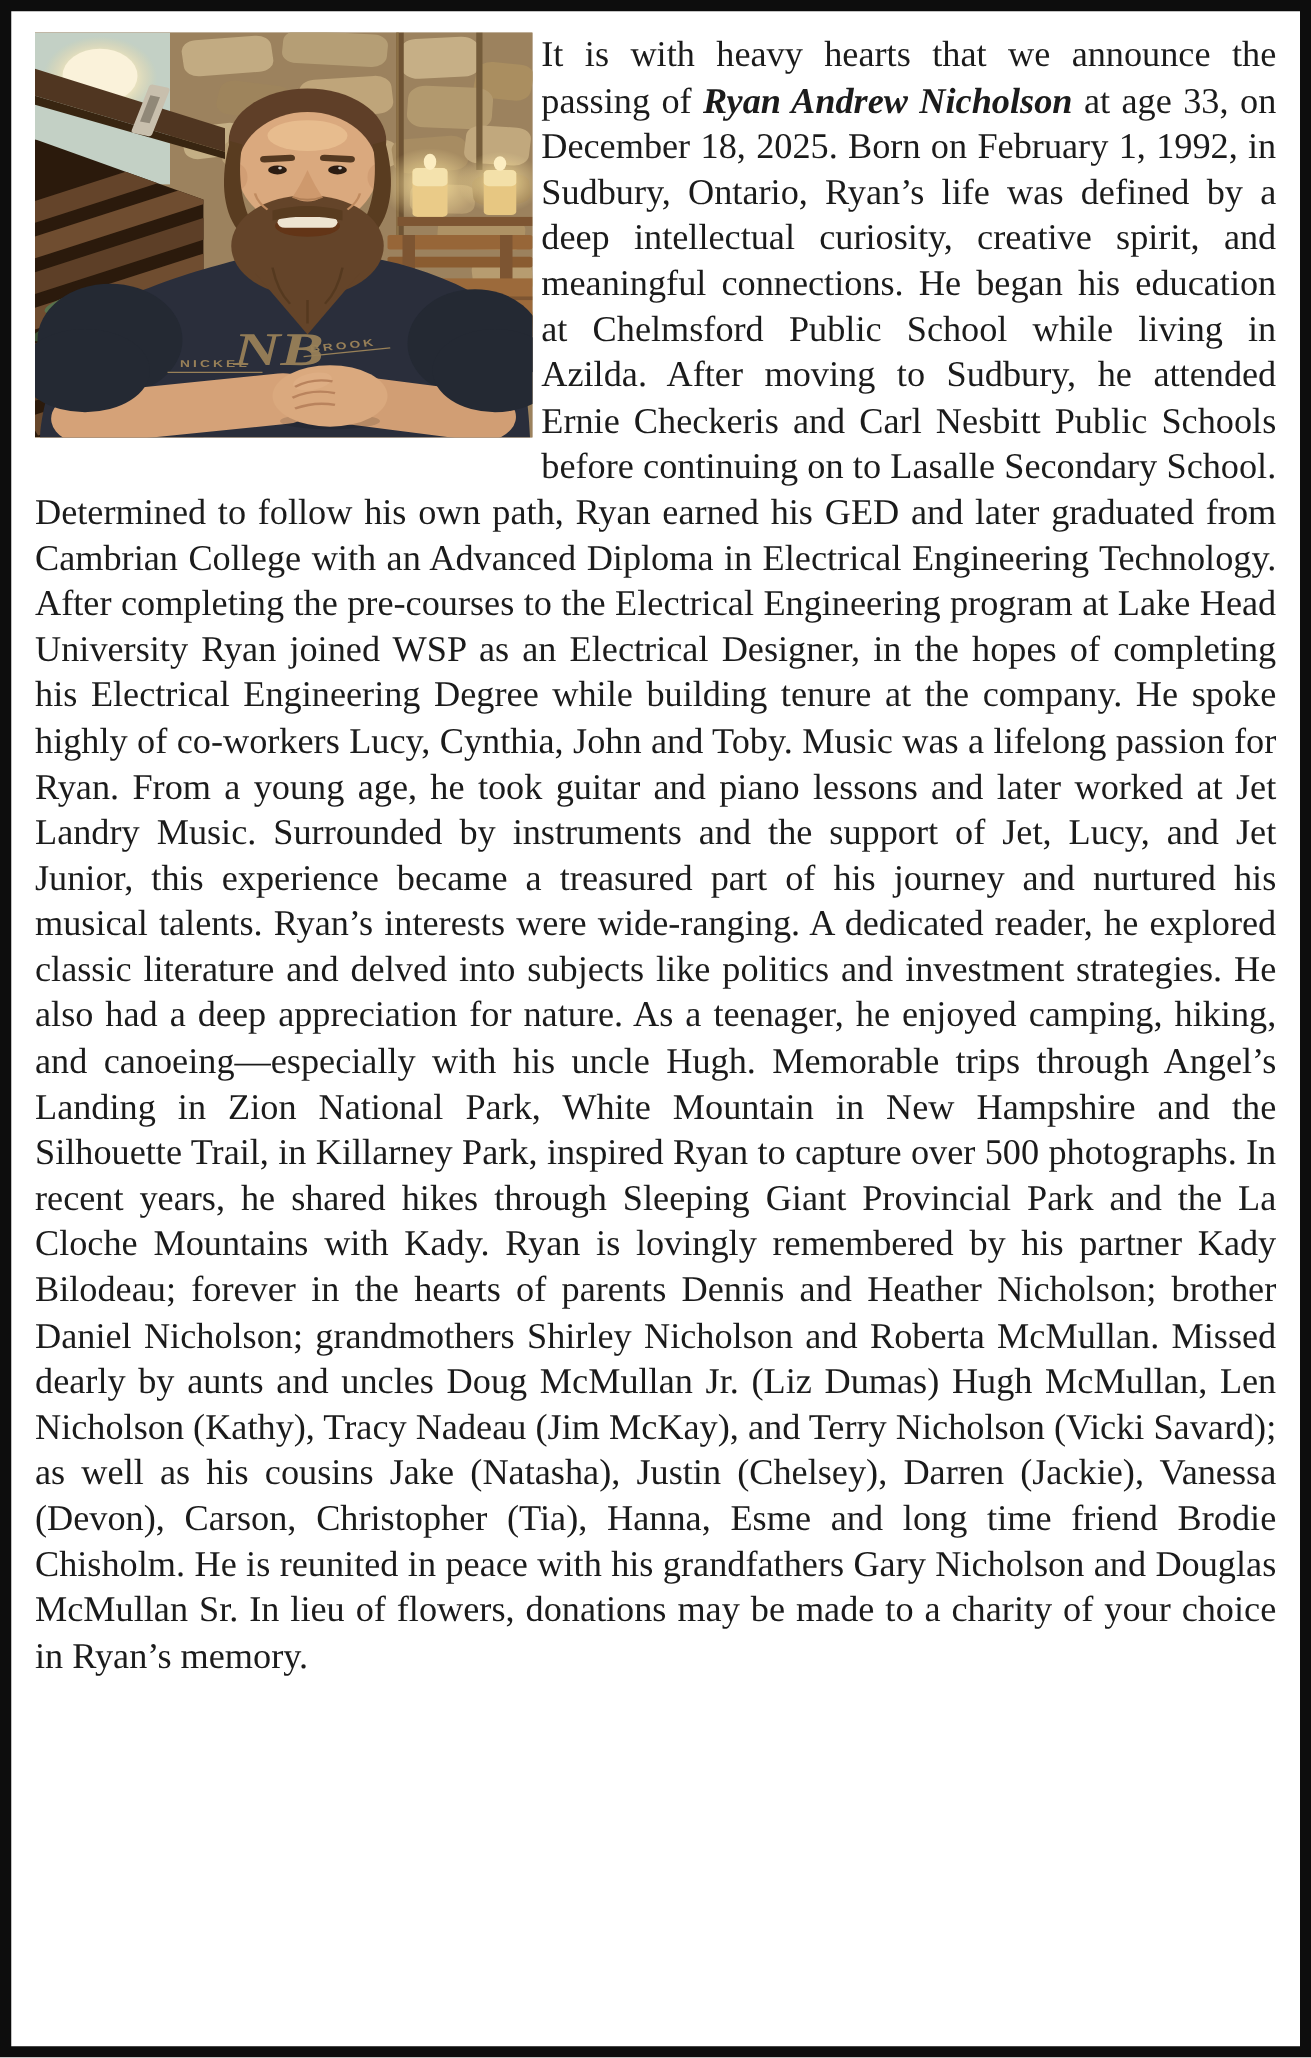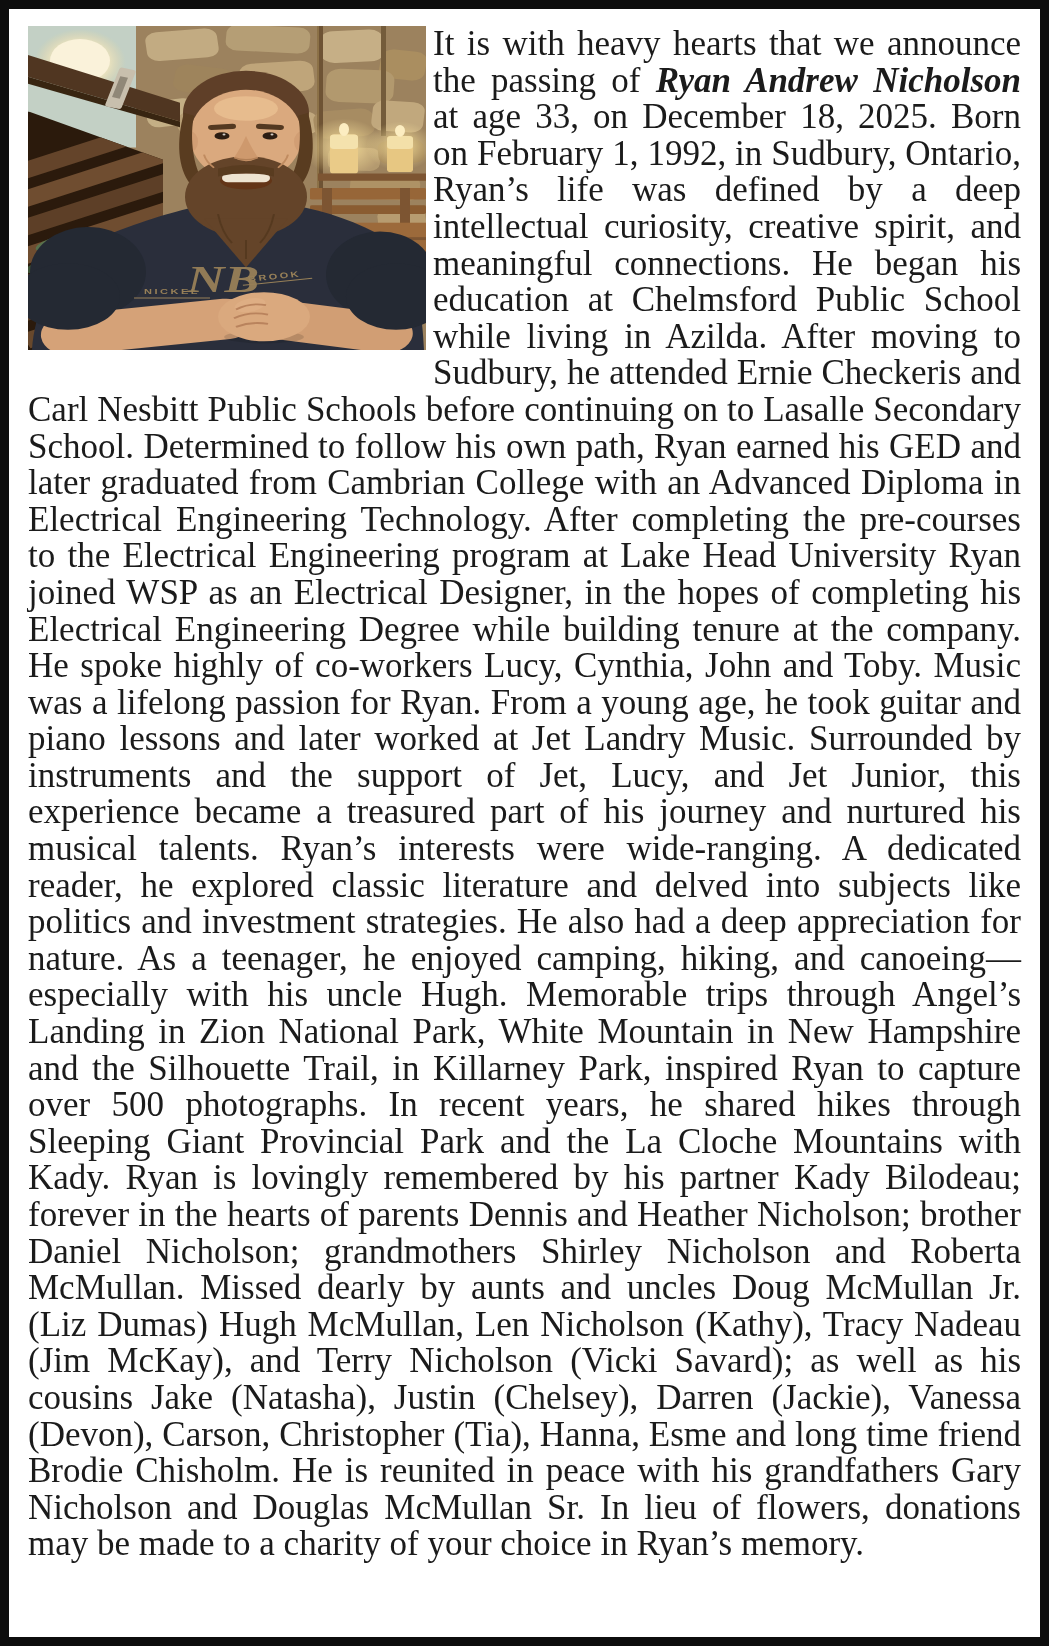--- a/index.html
+++ b/index.html
@@ -20,21 +20,21 @@
     float: left;
     width: 398px;
     height: 324px;
     margin: 0 7px 26px 0;
     background: #9a8260;
   }
   .photo svg { display: block; width: 100%; height: 100%; }
   .obit-text {
     margin: 0;
     font-family: "Liberation Serif", "DejaVu Serif", serif;
-    font-size: 35px;
+    font-size: 29px;
     line-height: 36.6px;
     color: #1b1b1b;
     text-align: justify;
   }
   .obit-text .name {
     font-weight: bold;
     font-style: italic;
   }
 </style>
 </head>

